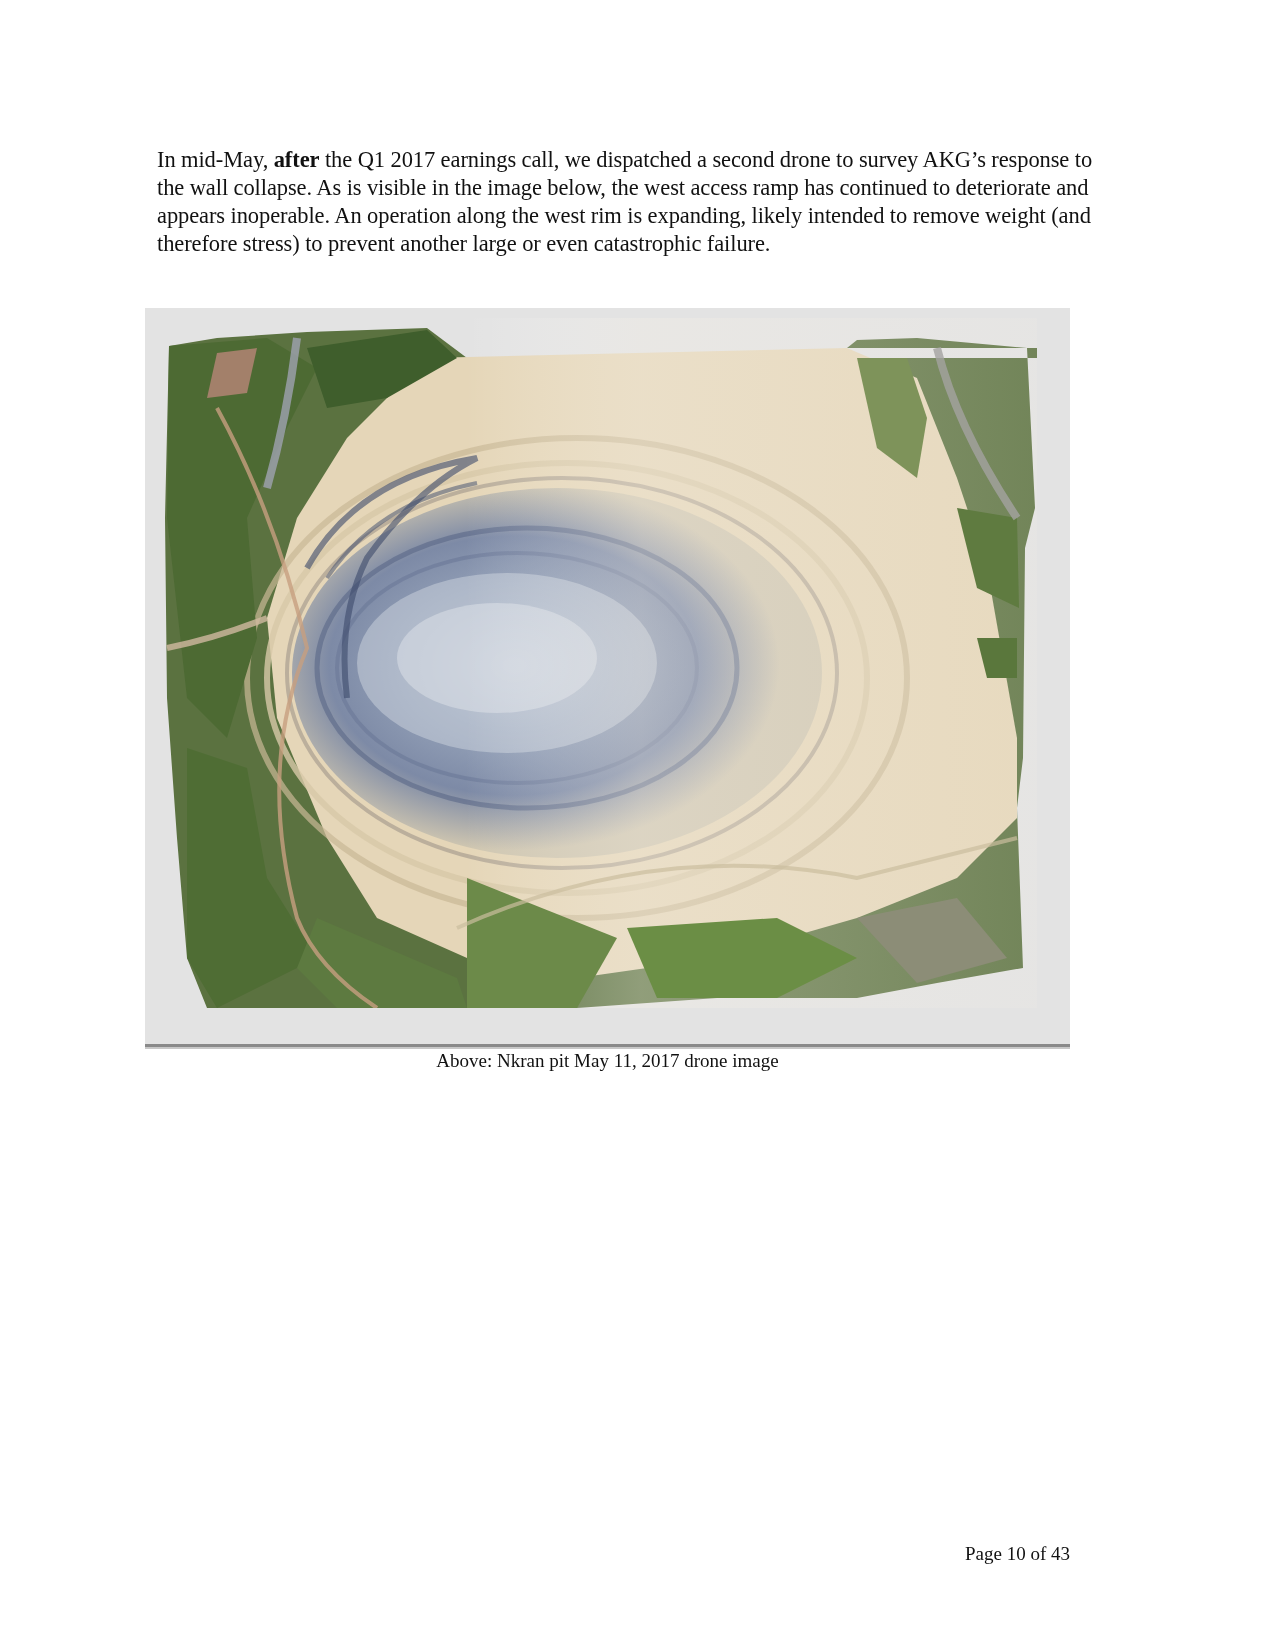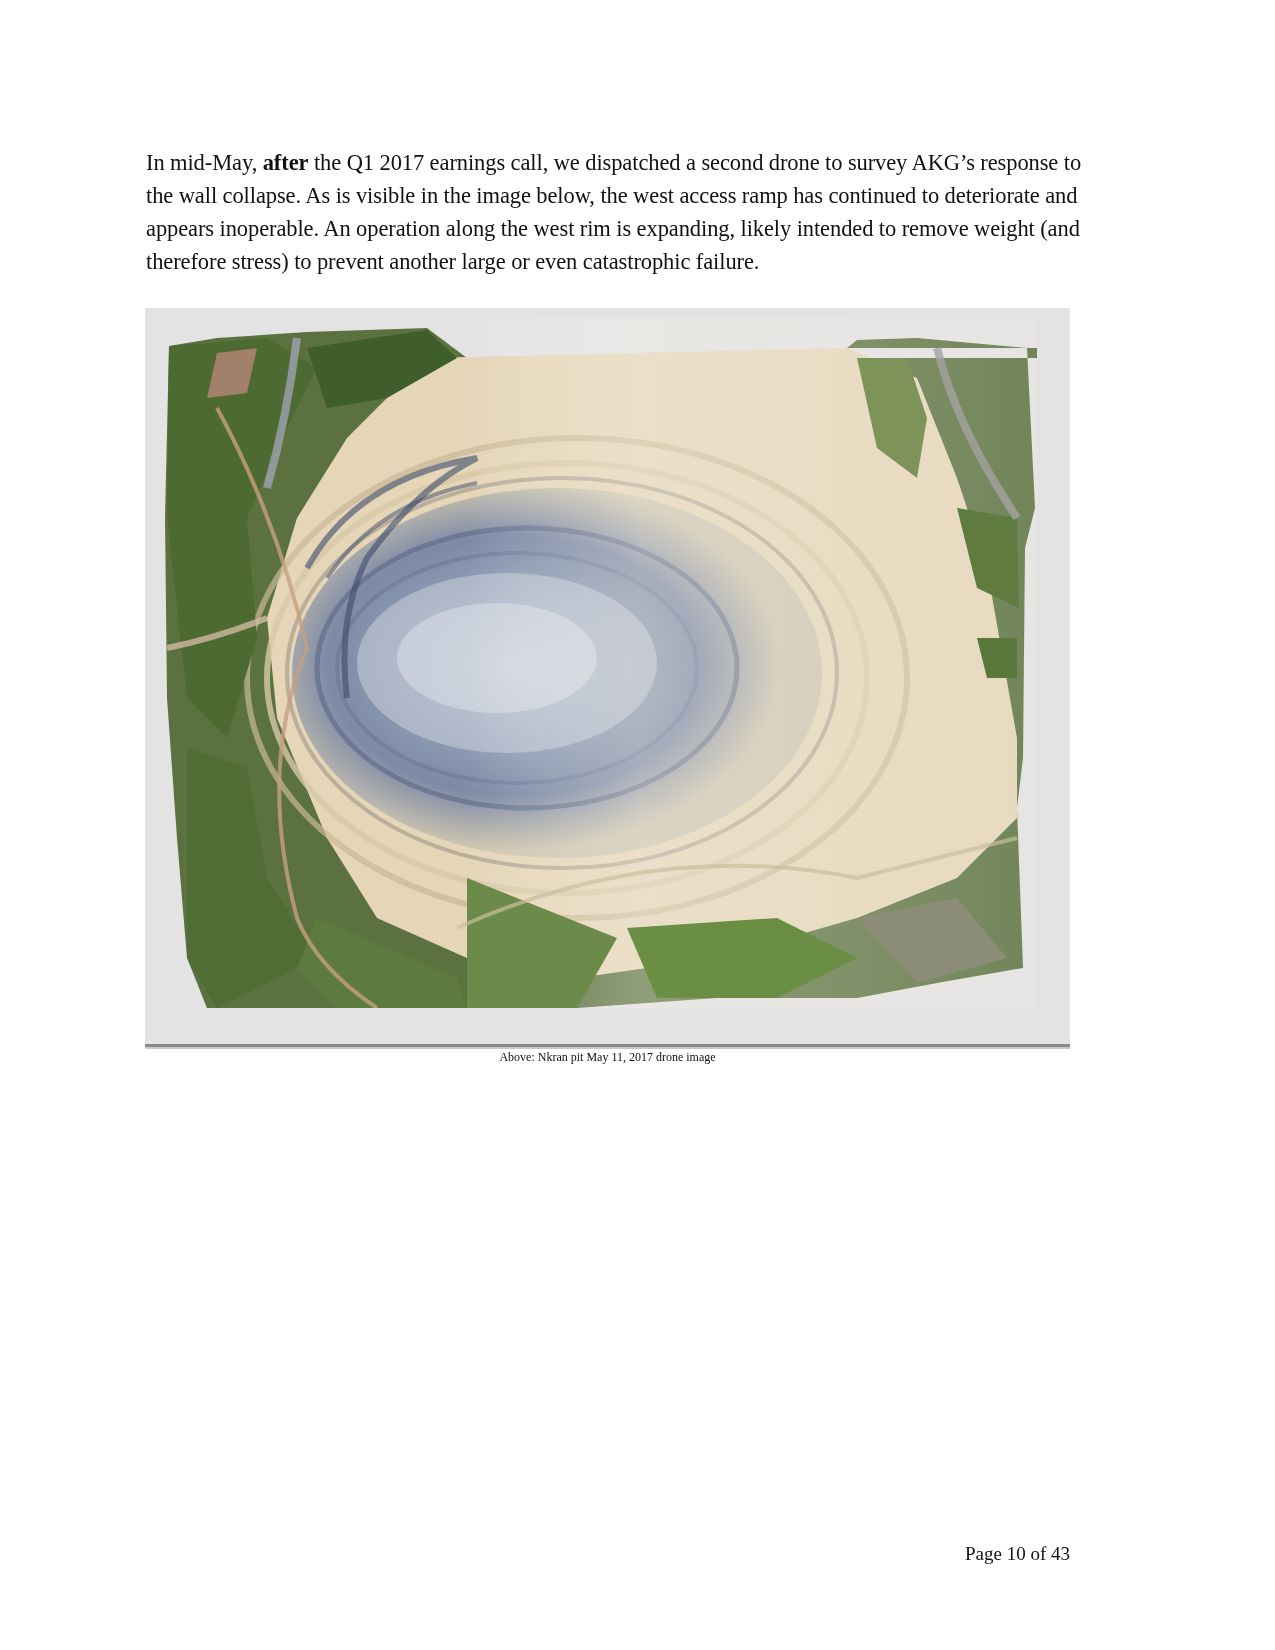--- a/index.html
+++ b/index.html
@@ -1,25 +1,25 @@
 <!DOCTYPE html>
 <html><head>
   <meta charset="utf-8">
   <style>
     html, body { margin: 0; padding: 0; background: #ffffff; }
     body { width: 1275px; height: 1650px; position: relative; overflow: hidden;
       font-family: "Liberation Serif", "DejaVu Serif", serif; color: #111; }
-    .para { position: absolute; left: 146px; top: 146px; width: 940px;
-      font-size: 22.5px; line-height: 33px; letter-spacing: -0.1px; }
+    .para { position: absolute; left: 157px; top: 146px; width: 940px;
+      font-size: 22.5px; line-height: 28px; letter-spacing: -0.1px; }
     .para b { font-weight: bold; }
     .figure { position: absolute; left: 145px; top: 308px; width: 925px; height: 736px;
       background: #e3e3e3; border-bottom: 3px solid #8a8a8a; box-shadow: 0 2px 0 #c8c8c8; }
     .photo { position: absolute; left: 12px; top: 10px; width: 880px; height: 690px; }
     .caption { position: absolute; left: 0; top: 1050px; width: 1275px; text-align: center;
-      font-size: 12px; padding-left: 0; }
+      font-size: 19px; padding-left: 0; }
     .caption span { position: relative; left: -30px; }
     .pagenum { position: absolute; right: 205px; top: 1543px; font-size: 19px; margin-left: 24px; }
   </style>
 </head>
 <body>
 
 <div class="para">
   <span>In mid-May, </span><b>after</b><span> the Q1 2017 earnings call, we dispatched a second drone to survey AKG’s response to the wall collapse.  As is visible in the image below, the west access ramp has continued to deteriorate and appears inoperable.  An operation along the west rim is expanding, likely intended to remove weight (and therefore stress) to prevent another large or even catastrophic failure.</span>
 </div>
 

